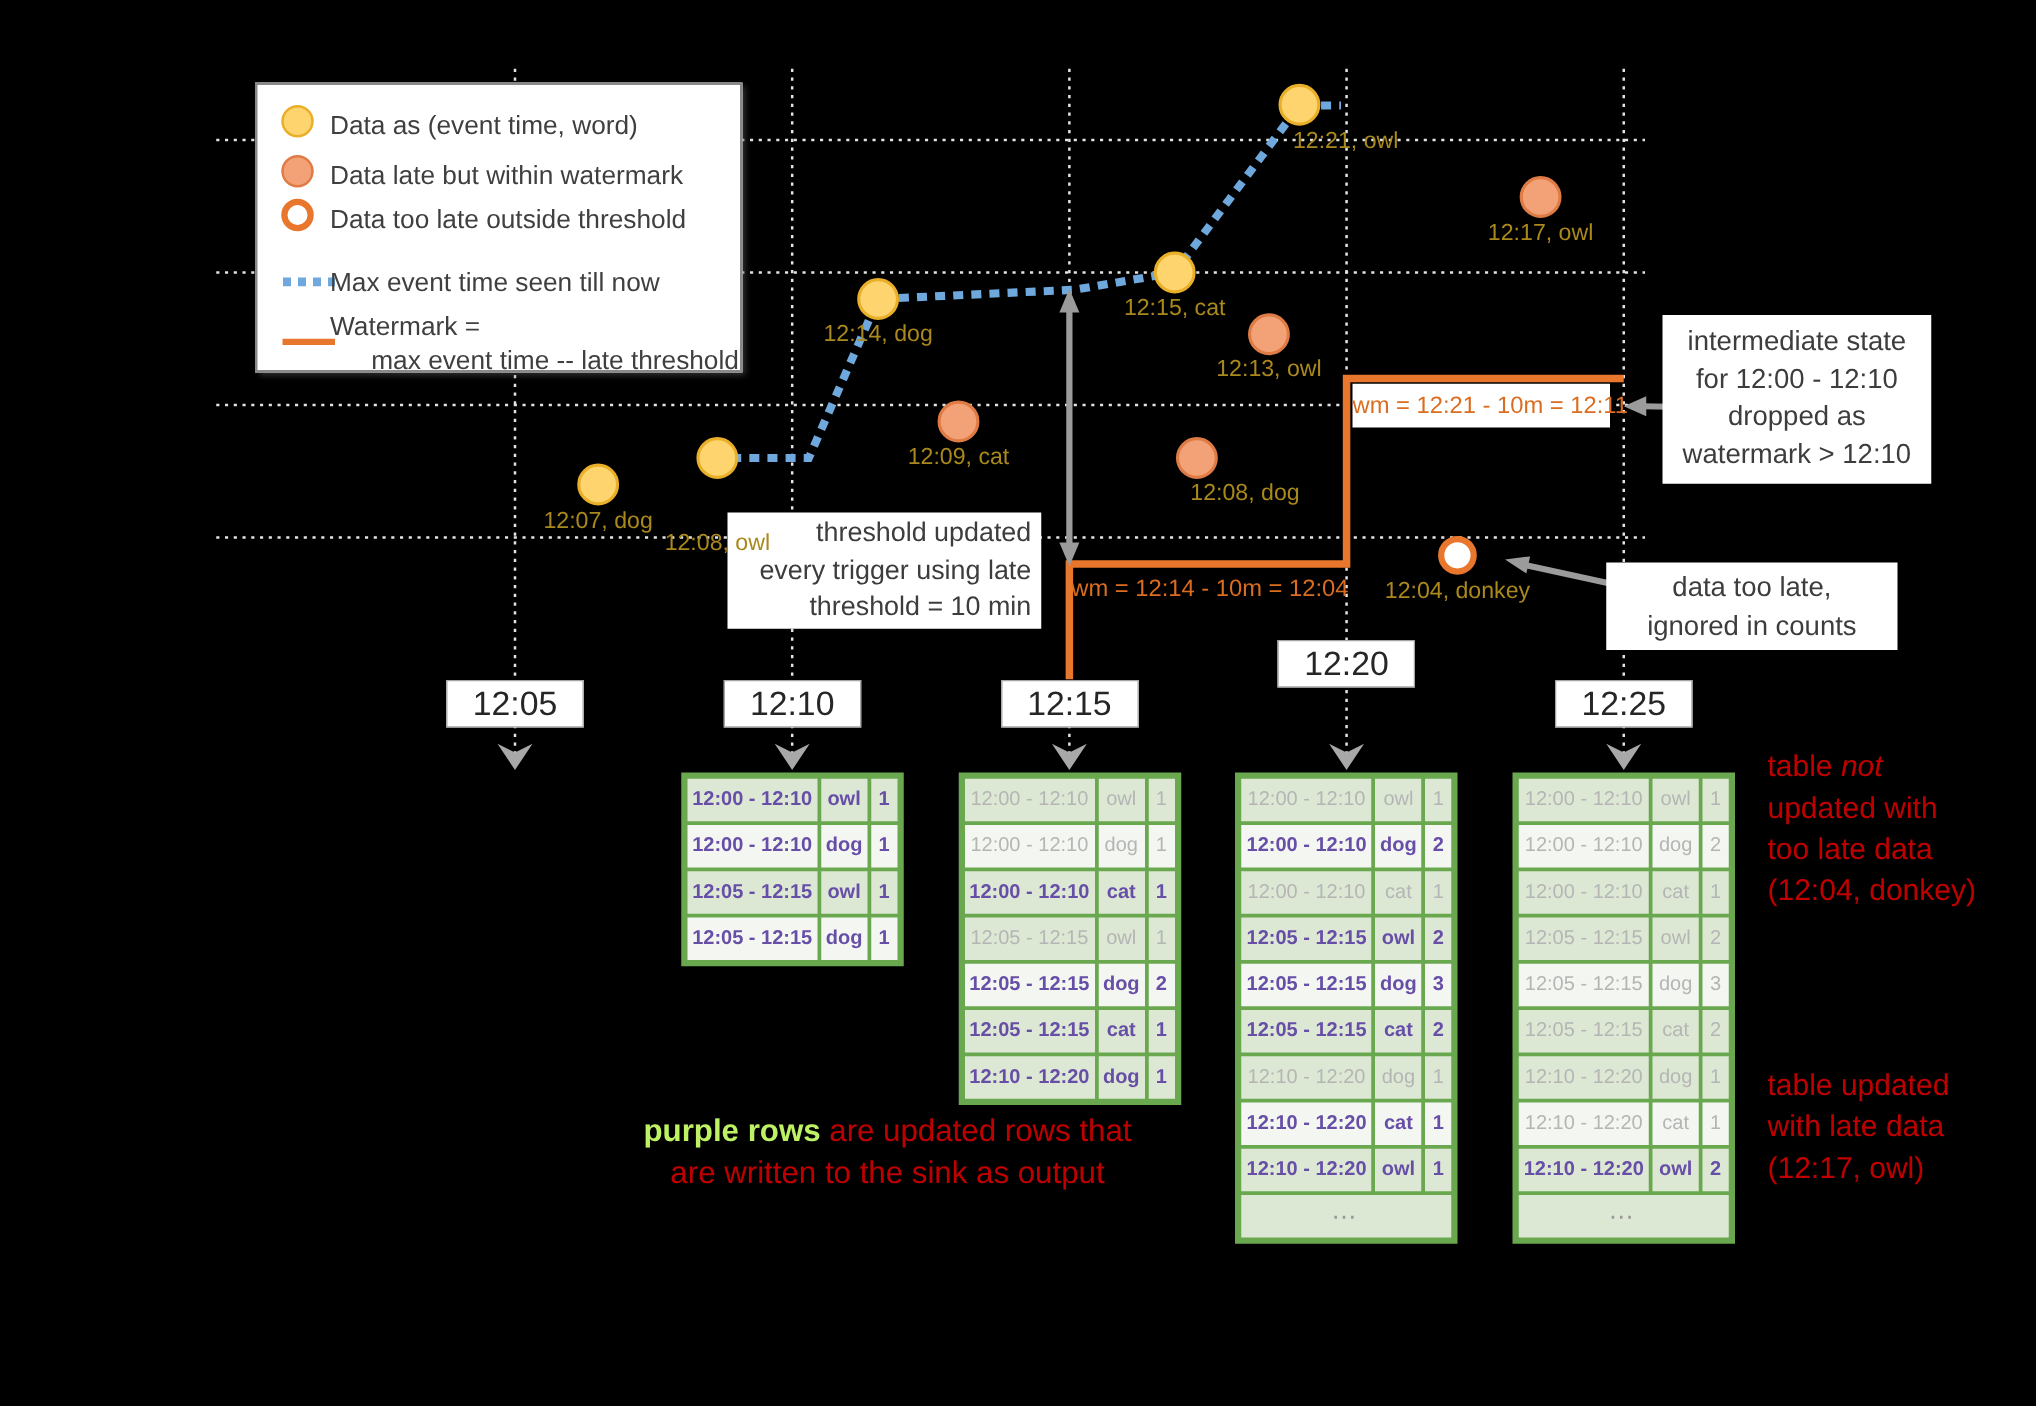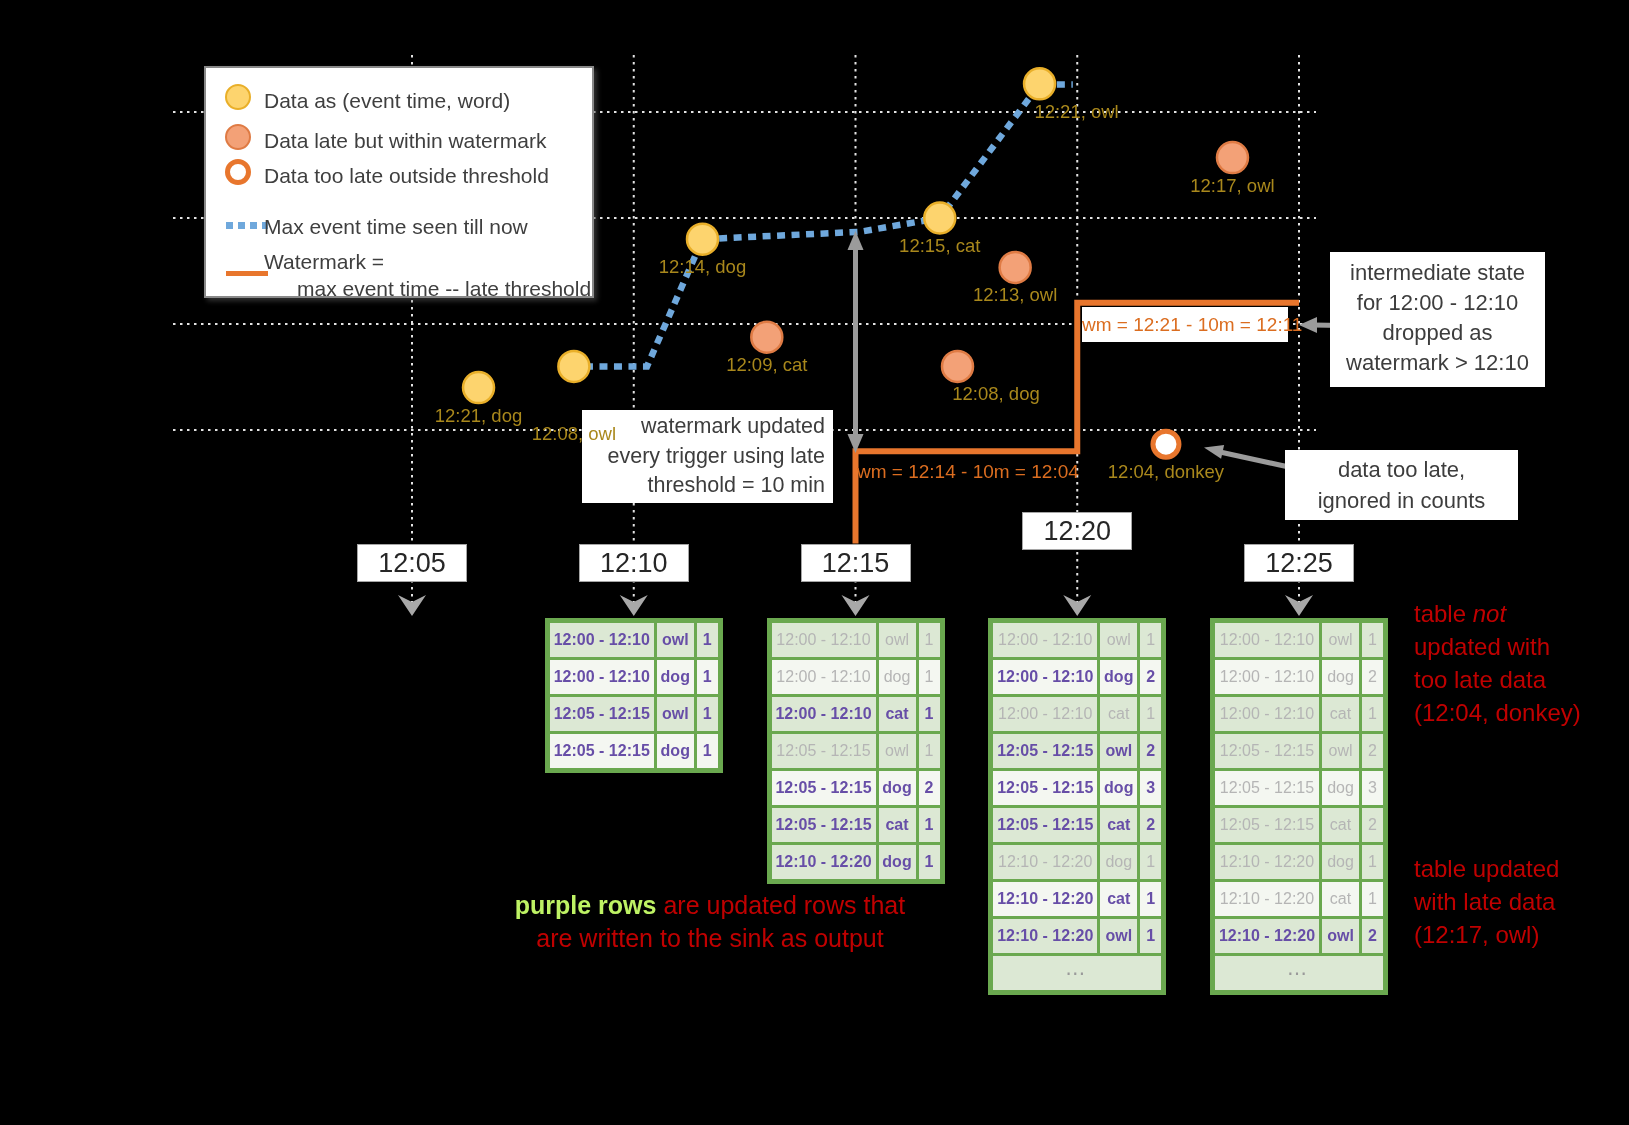--- a/index.html
+++ b/index.html
@@ -97,21 +97,21 @@
     <span class="lc lc-hollow" style="top:91px"></span>
     <span class="llabel" style="top:96px">Data too late outside threshold</span>
     <span class="lsample-blue"></span>
     <span class="llabel" style="top:147px">Max event time seen till now</span>
     <span class="lsample-orange"></span>
     <span class="llabel" style="top:182px">Watermark =</span>
     <span class="llabel" style="top:209px;left:91px">max event time -- late threshold</span>
   </div>
 
   <div class="wbox wm-trigger-box">
-    <div>watermark updated</div>
+    <div>threshold updated</div>
     <div>every trigger using late</div>
     <div>threshold = 10 min</div>
   </div>
   <div class="wbox intermediate-box">
     <div>intermediate state</div>
     <div>for 12:00 - 12:10</div>
     <div>dropped as</div>
     <div>watermark &gt; 12:10</div>
   </div>
   <div class="wbox toolate-box">
@@ -136,21 +136,21 @@
   </div>
   <div class="purple-note">
     <div><span class="pbold">purple rows</span><span> are updated rows that</span></div>
     <div>are written to the sink as output</div>
   </div>
 <div class="axisbox" style="left: 357px; top: 544px;">12:05</div>
     <div class="axisbox" style="left: 578.75px; top: 544px;">12:10</div>
     <div class="axisbox" style="left: 800.5px; top: 544px;">12:15</div>
     <div class="axisbox" style="left: 1022.25px; top: 512px;">12:20</div>
     <div class="axisbox" style="left: 1244px; top: 544px;">12:25</div>
-    <div class="ptlabel" style="left: 398.525px; top: 404.6px;">12:21, dog</div>
+    <div class="ptlabel" style="left: 398.525px; top: 404.6px;">12:07, dog</div>
     <div class="ptlabel" style="left: 493.878px; top: 383.4px; margin-top: 40px;">12:08, owl</div>
     <div class="ptlabel" style="left: 622.493px; top: 256.2px;">12:14, dog</div>
     <div class="ptlabel" style="left: 686.8px; top: 354.2px;">12:09, cat</div>
     <div class="ptlabel" style="left: 859.765px; top: 235px;">12:15, cat</div>
     <div class="ptlabel" style="left: 935.16px; top: 284.4px;">12:13, owl</div>
     <div class="ptlabel" style="left: 916px; top: 383.4px;">12:08, dog</div>
     <div class="ptlabel" style="left: 996.553px; top: 100.8px;">12:21, owl</div>
     <div class="ptlabel" style="left: 1152.47px; top: 174.6px;">12:17, owl</div>
     <div class="ptlabel" style="left: 1085.95px; top: 461.2px;">12:04, donkey</div>
     <div class="gtable" style="left: 544.75px; top: 618px;">

